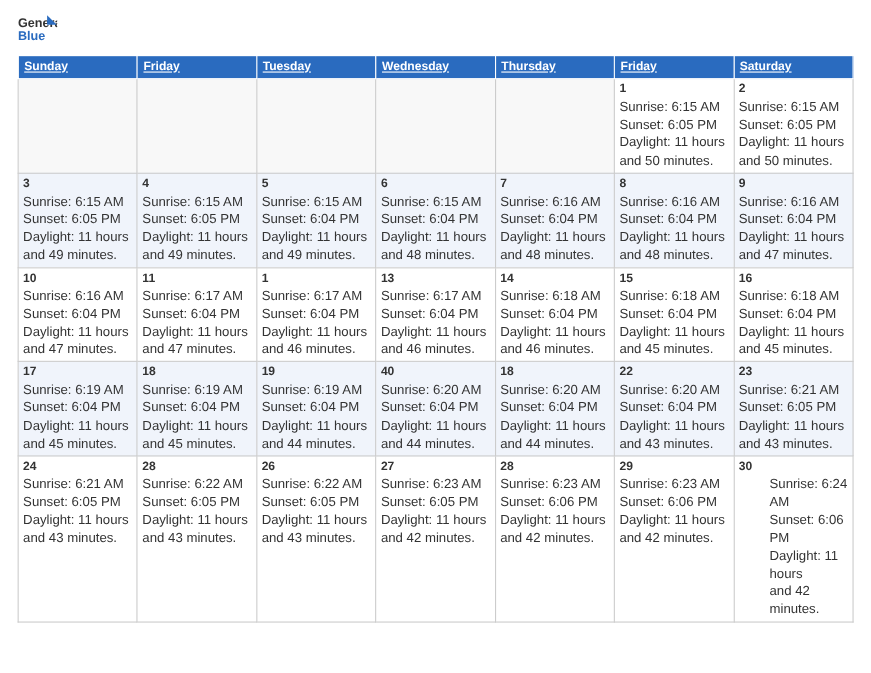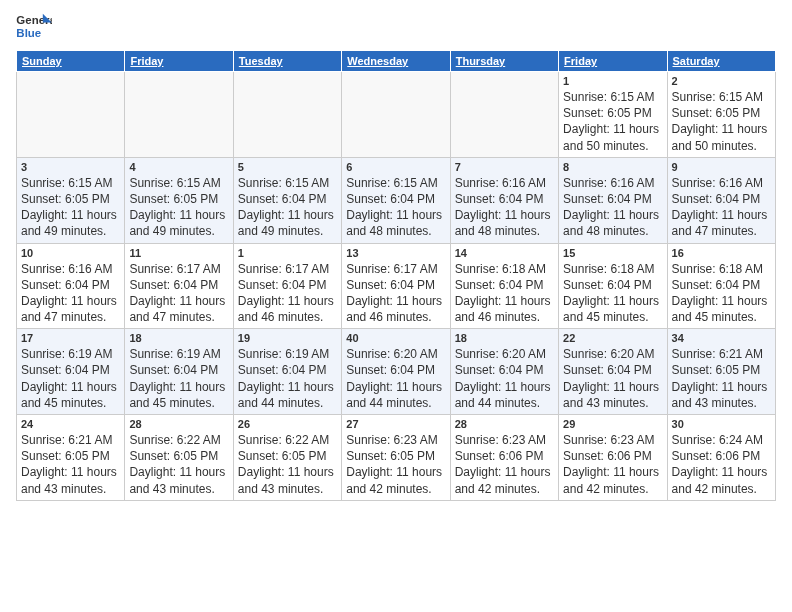--- a/index.html
+++ b/index.html
@@ -275,21 +275,21 @@
 and 44 minutes.</div>
           </td>
           <td>
             <span class="day-num">22</span>
             <div class="day-info" style="white-space: pre-line;">Sunrise: 6:20 AM
 Sunset: 6:04 PM
 Daylight: 11 hours
 and 43 minutes.</div>
           </td>
           <td>
-            <span class="day-num">34</span>
+            <span class="day-num">23</span>
             <div class="day-info" style="white-space: pre-line;">Sunrise: 6:21 AM
 Sunset: 6:05 PM
 Daylight: 11 hours
 and 43 minutes.</div>
           </td>
         </tr>
         <tr>
           <td>
             <span class="day-num">24</span>
             <div class="day-info" style="white-space: pre-line;">Sunrise: 6:21 AM
@@ -327,21 +327,21 @@
           </td>
           <td>
             <span class="day-num">29</span>
             <div class="day-info" style="white-space: pre-line;">Sunrise: 6:23 AM
 Sunset: 6:06 PM
 Daylight: 11 hours
 and 42 minutes.</div>
           </td>
           <td>
             <span class="day-num">30</span>
-            <div class="day-info" style="white-space: pre-line;">Sunrise: 6:24 AM
+            <div class="day-info" style="white-space: pre-line; margin-left: 28px;">Sunrise: 6:24 AM
 Sunset: 6:06 PM
 Daylight: 11 hours
 and 42 minutes.</div>
           </td>
         </tr>
       </tbody>
   </table>
 </div>
 
 </body></html>

